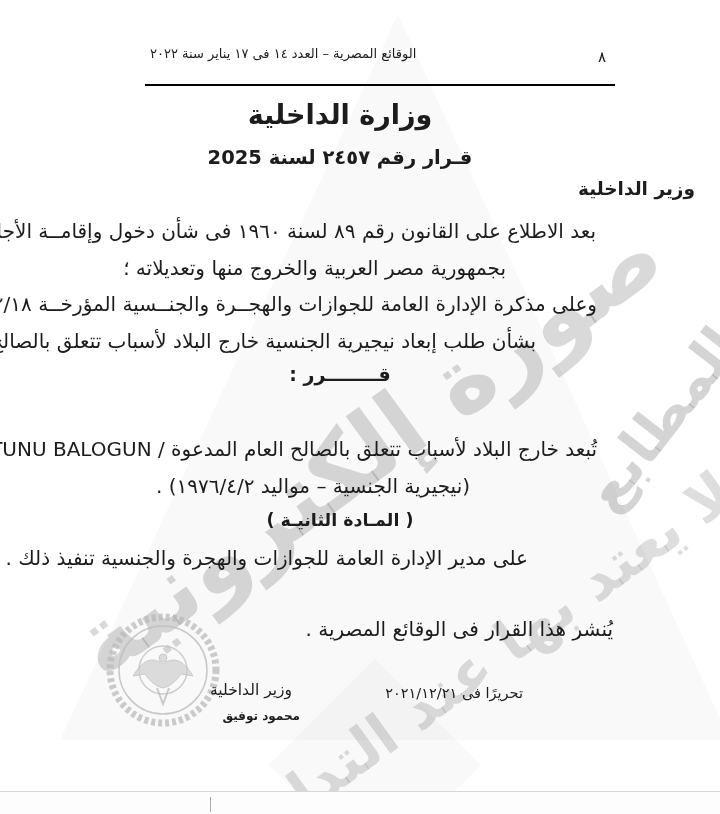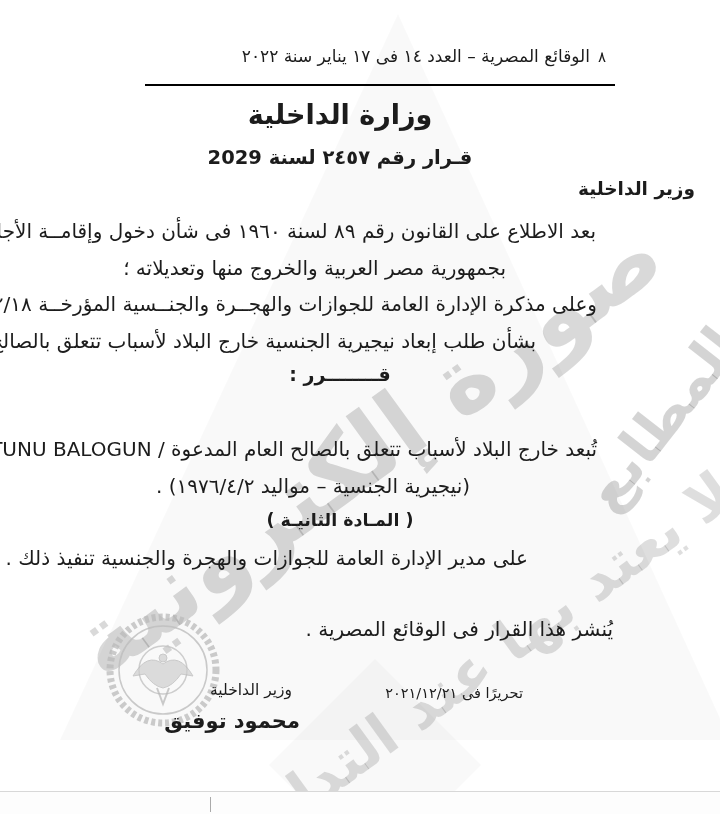--- a/index.html
+++ b/index.html
@@ -20,21 +20,21 @@
   .wm-secondary{left:225px;top:815px;font-size:58px;color:rgba(0,0,0,0.13);
            transform:rotate(-36deg);transform-origin:left center;letter-spacing:4px;}
   .wm-side{left:596px;top:470px;font-size:56px;color:rgba(0,0,0,0.17);
            transform:rotate(-52deg);transform-origin:left center;letter-spacing:2px;}
   .wm-diamond{position:absolute;z-index:0;left:300px;top:690px;width:150px;height:150px;
            background:rgba(0,0,0,0.022);transform:rotate(45deg);}
   .seal{position:absolute;z-index:1;left:103px;top:610px;}
   
   .t{position:absolute;z-index:2;direction:rtl;white-space:nowrap;}
   .center-col{left:105px;width:470px;text-align:center;white-space:nowrap;}
-  .header-line{top:46px;left:150px;width:440px;text-align:right;font-size:17px;}
+  .header-line{top:46px;left:150px;width:440px;text-align:left;font-size:13px;}
   .page-num{top:48px;left:598px;font-size:15px;}
   .rule{position:absolute;z-index:2;top:84px;left:145px;width:470px;height:2px;background:#000;}
   .doc-title{top:99px;font-size:27px;font-weight:bold;letter-spacing:0.5px;}
   .doc-subtitle{top:146px;font-size:19.5px;font-weight:bold;}
   .h-minister{top:178px;right:25px;font-size:18.5px;font-weight:bold;}
   .body-line{font-size:20px;}
   .sec-head{font-size:17.5px;font-weight:bold;}
   .l1{top:219px;right:124px;}
   .l2{top:256px;right:214px;}
   .l3{top:292px;right:123px;}
@@ -42,21 +42,21 @@
   .decide{top:363px;font-size:19px;font-weight:bold;}
   .a1h{top:400px;}
   .a1l1{top:437px;right:123px;}
   .a1l2{top:474px;right:250px;}
   .a2h{top:510px;}
   .a2l1{top:546px;right:192px;}
   .a3h{top:582px;}
   .a3l1{top:617px;right:107px;}
   .date-line{top:653px;right:197px;font-size:14.5px;margin-top:32px;}
   .sig-title{top:681px;right:428px;font-size:15.5px;}
-  .sig-name{top:709px;right:420px;font-size:21px;font-weight:bold;text-align:center;}
+  .sig-name{top:709px;right:420px;font-size:12px;font-weight:bold;text-align:center;}
   
   .bottom-rule{position:absolute;z-index:3;top:791px;left:0;width:720px;height:1px;background:#d8d8d8;}
   .bottom-strip{position:absolute;z-index:3;top:792px;left:0;width:720px;height:22px;background:#fdfdfd;}
   .bottom-tick{position:absolute;z-index:4;top:797px;left:210px;width:1px;height:15px;background:#aaa;}
 </style>
 </head>
 <body>
 
 <div class="page">
 
@@ -76,21 +76,21 @@
     <path d="M30,66 Q44,42 60,54 Q76,42 90,66 L78,64 Q70,76 60,78 Q50,76 42,64 Z" fill="#cfcfcf" stroke="#b5b5b5" stroke-width="1" opacity="0.7"></path>
     <path d="M54,78 L60,94 L66,78" fill="none" stroke="#b5b5b5" stroke-width="2" opacity="0.7"></path>
     <circle cx="60" cy="48" r="4" fill="#cfcfcf" stroke="#b5b5b5" opacity="0.7"></circle>
   </svg>
 
   <div class="t header-line">الوقائع المصرية – العدد ١٤ فى ١٧ يناير سنة ٢٠٢٢</div>
   <div class="t page-num">٨</div>
   <div class="rule"></div>
 
   <div class="t center-col doc-title">وزارة الداخلية</div>
-  <div class="t center-col doc-subtitle">قـرار رقم ٢٤٥٧ لسنة 2029</div>
+  <div class="t center-col doc-subtitle">قـرار رقم ٢٤٥٧ لسنة 2025</div>
   <div class="t h-minister">وزير الداخلية</div>
 
   <div class="t body-line l1">بعد الاطلاع على القانون رقم ٨٩ لسنة ١٩٦٠ فى شأن دخول وإقامــة الأجانــب</div>
   <div class="t body-line l2">بجمهورية مصر العربية والخروج منها وتعديلاته ؛</div>
   <div class="t body-line l3">وعلى مذكرة الإدارة العامة للجوازات والهجــرة والجنــسية المؤرخــة ٢٠٢١/١٢/١٨</div>
   <div class="t body-line l4">بشأن طلب إبعاد نيجيرية الجنسية خارج البلاد لأسباب تتعلق بالصالح العام ؛</div>
 
   <div class="t center-col decide">قــــــــرر :</div>
 
   <div class="t body-line a1l1">تُبعد خارج البلاد لأسباب تتعلق بالصالح العام المدعوة / JOY ITUNU BALOGUN</div>

